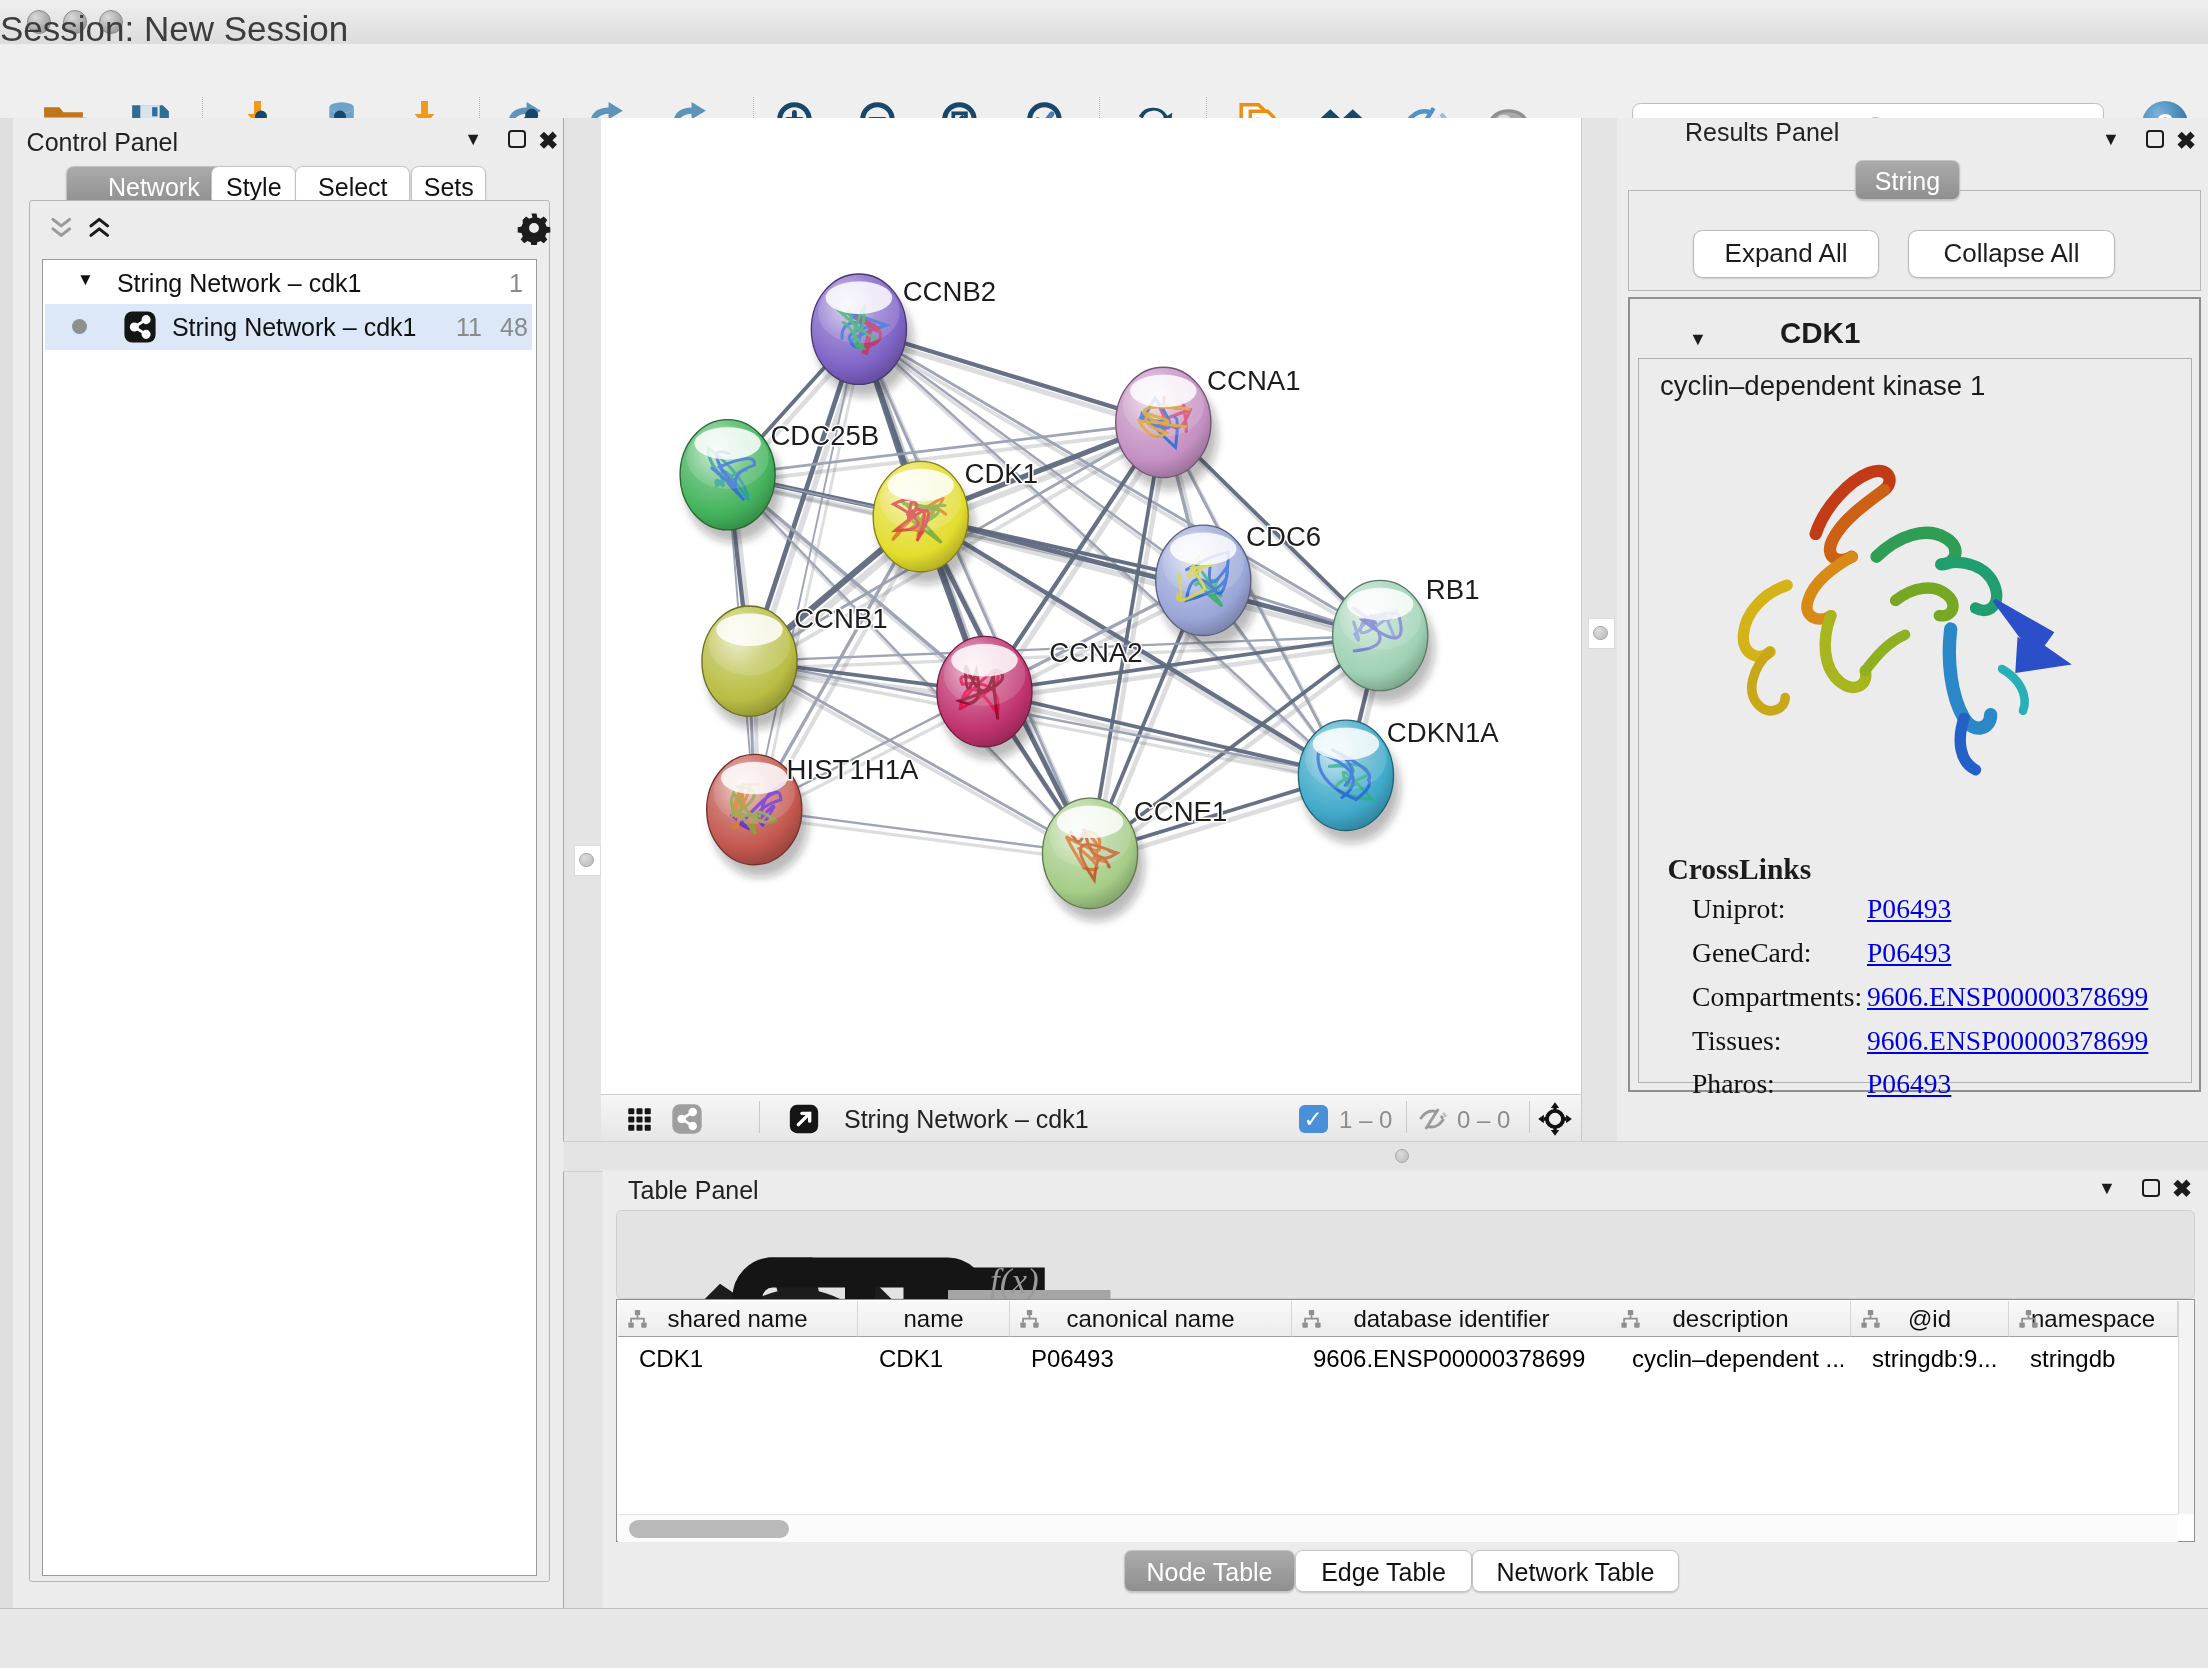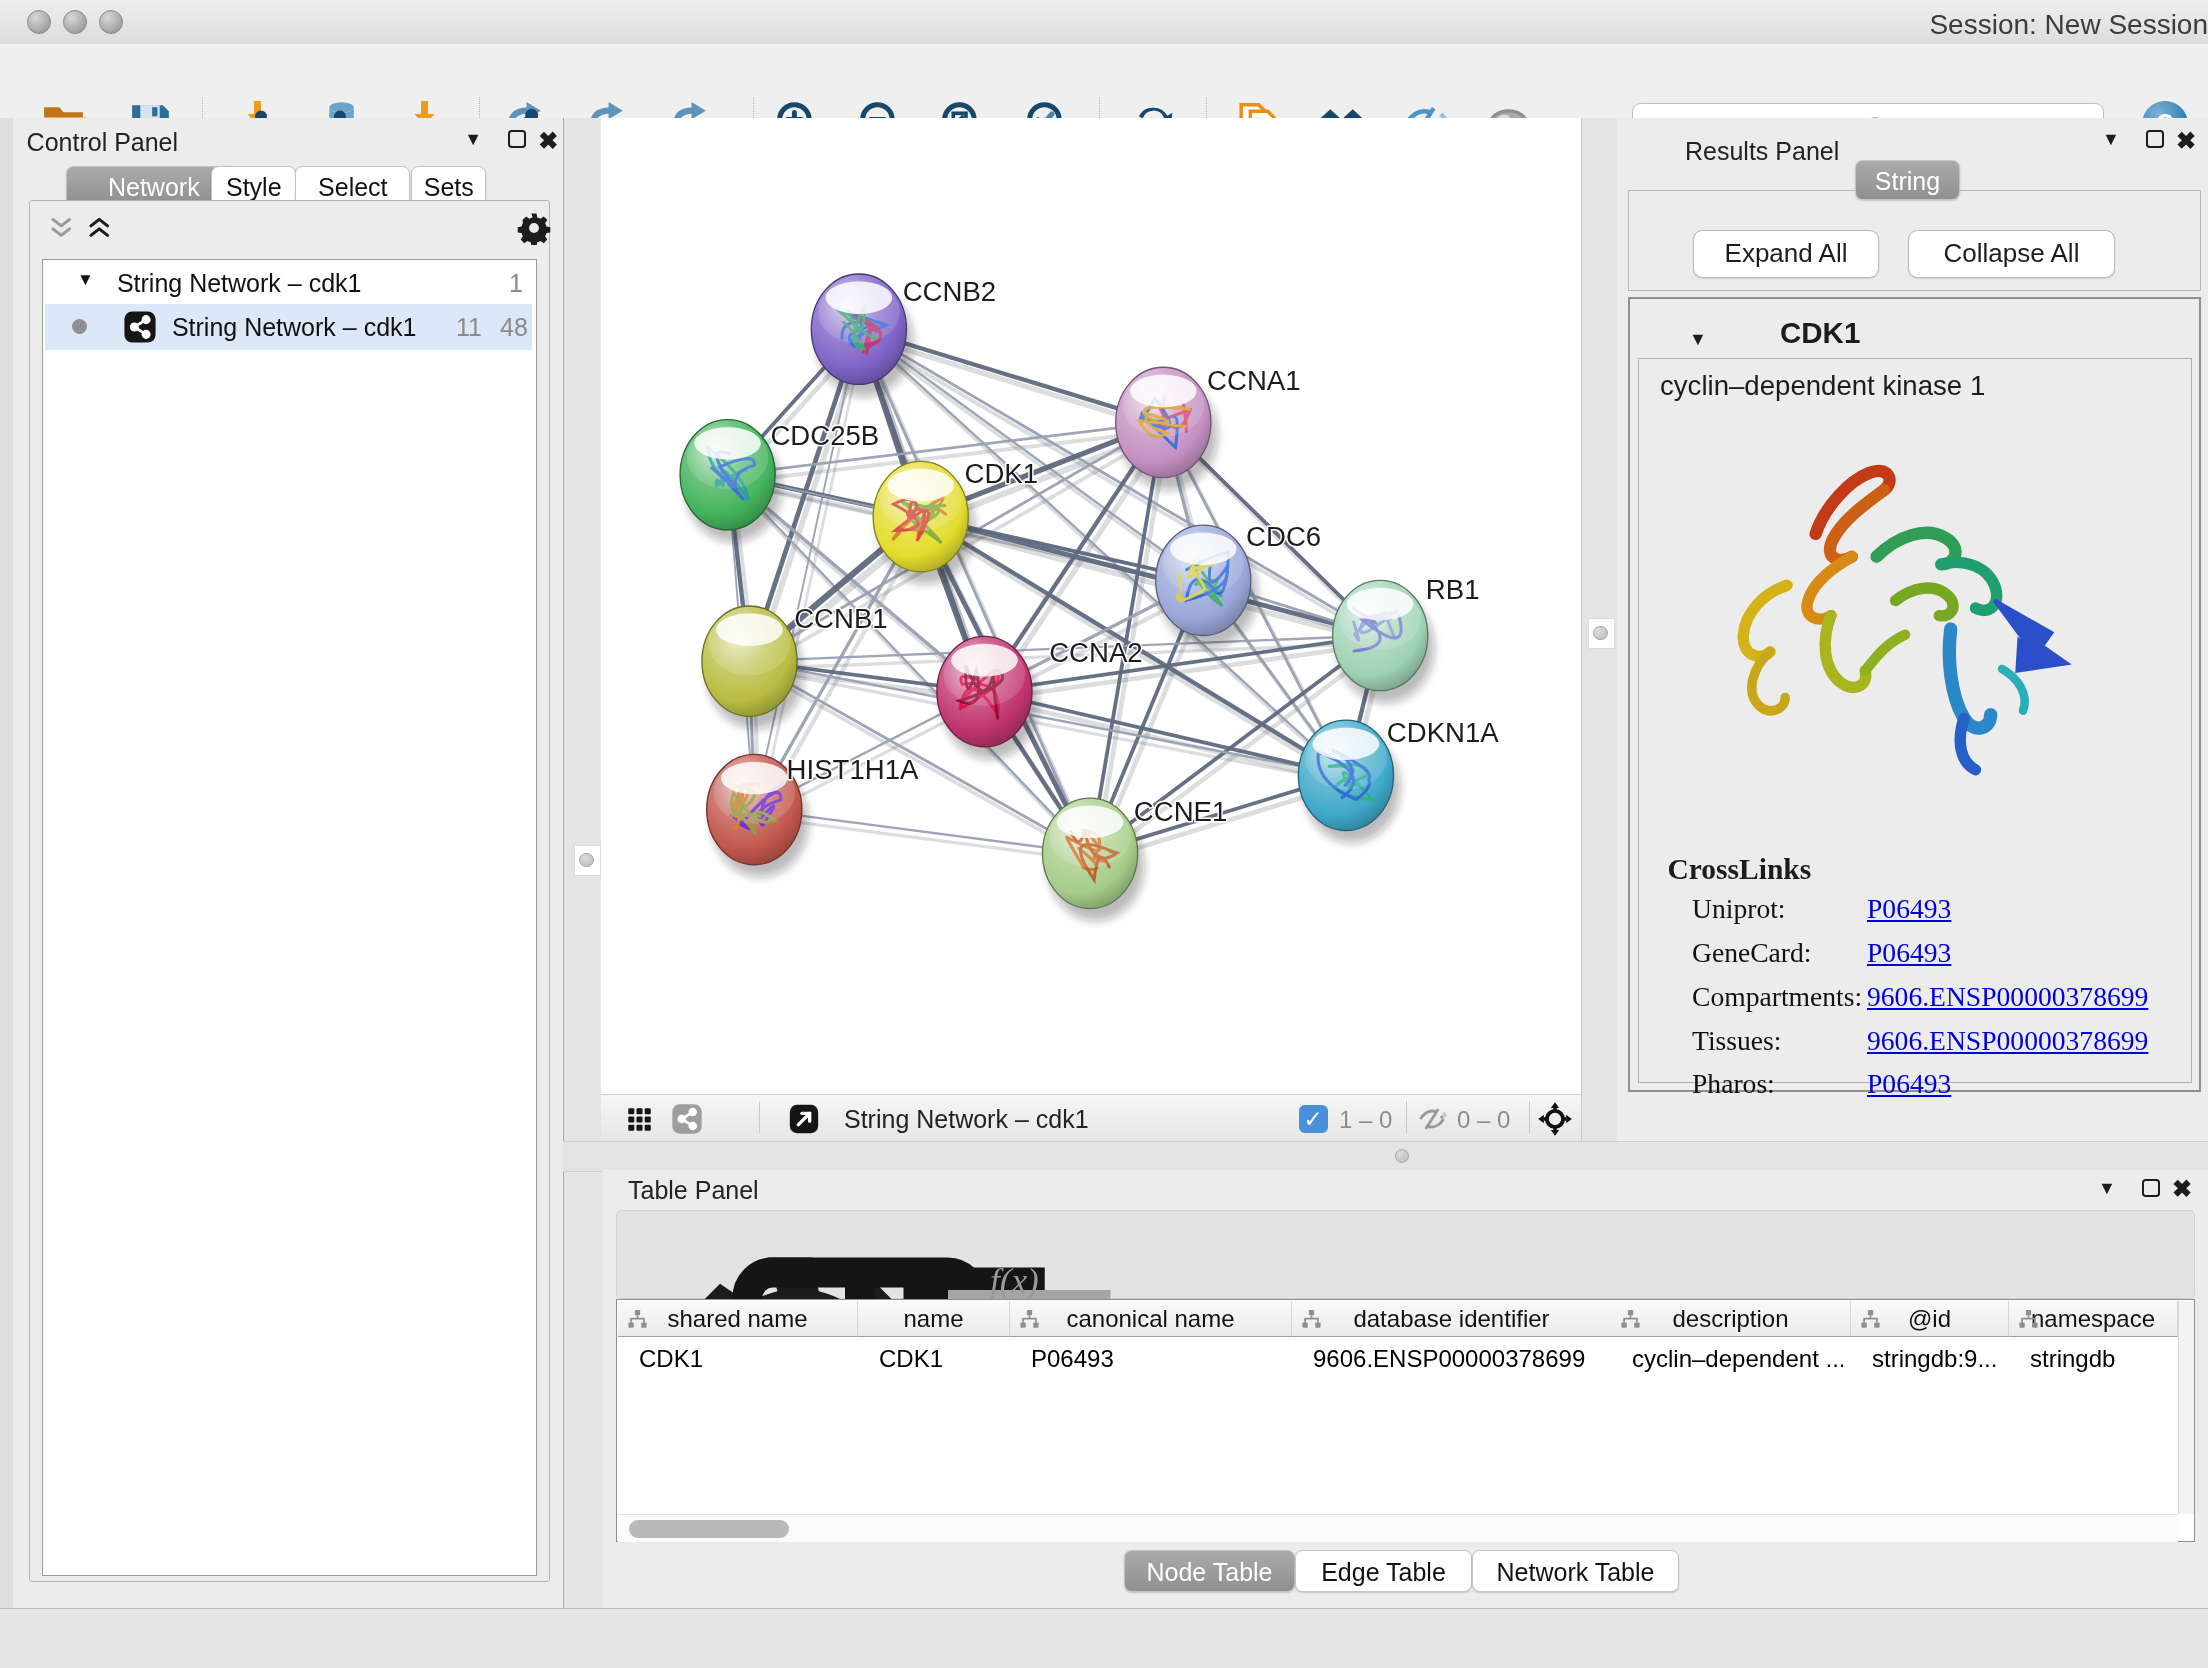--- a/index.html
+++ b/index.html
@@ -2,21 +2,21 @@
 <html style="font-size:15px"><head>
 <meta charset="utf-8">
 <style>
   html,body{margin:0;padding:0;background:#cfcfcf;}
   #root{position:relative;width:2208px;height:1668px;background:#e9e9e9;
         font-family:"Liberation Sans",sans-serif;overflow:hidden;color:#1c1c1c;}
   .abs{position:absolute;}
   
   .titlebar{left:0;top:0;width:2208px;height:44px;background:linear-gradient(#efefef,#dcdcdc);border-bottom:1px solid #c6c6c6;}
   .light{width:24px;height:24px;border-radius:50%;top:9.5px;background:radial-gradient(circle at 35% 30%,#d9d9d9,#a2a2a2 70%,#8d8d8d);border:1px solid #8a8a8a;box-sizing:border-box;}
-  .wintitle{left:0;top:8.6px;width:2208px;text-align:right;font-size:28px;color:#3c3c3c;}
+  .wintitle{left:0;top:8.6px;width:2208px;text-align:left;font-size:35px;color:#3c3c3c;}
   .toolbar{left:0;top:44px;width:2208px;height:74px;background:#efefef;border-bottom:1.9px solid #c2c2c2;}
   .tbicon{top:55px;width:49px;height:49px;}
   .tbicon svg{width:49px;height:49px;}
   .tbsep{top:53px;height:53px;width:0;border-left:1.9px dotted #b3b3b3;}
   .searchbox{left:1632px;top:59px;width:472px;height:43px;background:#fff;border:1.9px solid #bdbdbd;border-radius:8.6px;box-sizing:border-box;}
   .searchbox svg{position:absolute;left:9.5px;top:7.6px;width:25px;height:25px;}
   .searchbox input{position:absolute;left:42px;top:1.9px;width:418px;height:34px;border:none;outline:none;font-size:24px;background:transparent;font-family:"Liberation Sans",sans-serif;}
   .helpbtn{left:2142px;top:57px;width:46px;height:46px;border-radius:50%;background:radial-gradient(circle at 35% 28%,#7db3dc,#3a7fae 60%,#2b648c);color:#fff;font-size:29.5px;font-weight:bold;text-align:center;line-height:46px;}
   
   .panel-title{font-size:25px;color:#222;}
@@ -644,21 +644,21 @@
     <div class="abs handle-dot" style="left:832px;top:6.7px"></div>
   </div>
 
   <div class="abs gutter" style="left:1581px;top:118px;width:36px;height:1023px;border-left:1px solid #c9c9c9;border-right:1.9px solid #a9a9a9">
     <div class="abs handle-sq" style="left:5.7px;top:500px;width:25px;height:28.5px">
       <div class="abs handle-dot" style="left:4.8px;top:6.7px"></div>
     </div>
   </div>
 
   <div class="abs res-bg">
-    <div class="abs panel-title" style="left:68px;top:19px">Results Panel</div>
+    <div class="abs panel-title" style="left:68px;top:0">Results Panel</div>
     <div class="abs win-tri" style="left:485px;top:11.4px">▼</div>
     <div class="abs win-sq" style="left:529px;top:12.4px"></div>
     <div class="abs win-x" style="left:559px;top:8.6px">✖</div>
   </div>
   <div class="abs res-btnbox"></div>
   <div class="abs tab graytab" style="left:1855px;top:160px;width:105px;height:40px;line-height:40px;border-radius:7.6px">String</div>
   <div class="abs res-btn" style="left:1693px;width:186px">Expand All</div>
   <div class="abs res-btn" style="left:1908px;width:207px">Collapse All</div>
   <div class="abs res-main">
     <span class="abs" style="left:59px;top:30px;font-size:18px">▼</span>

